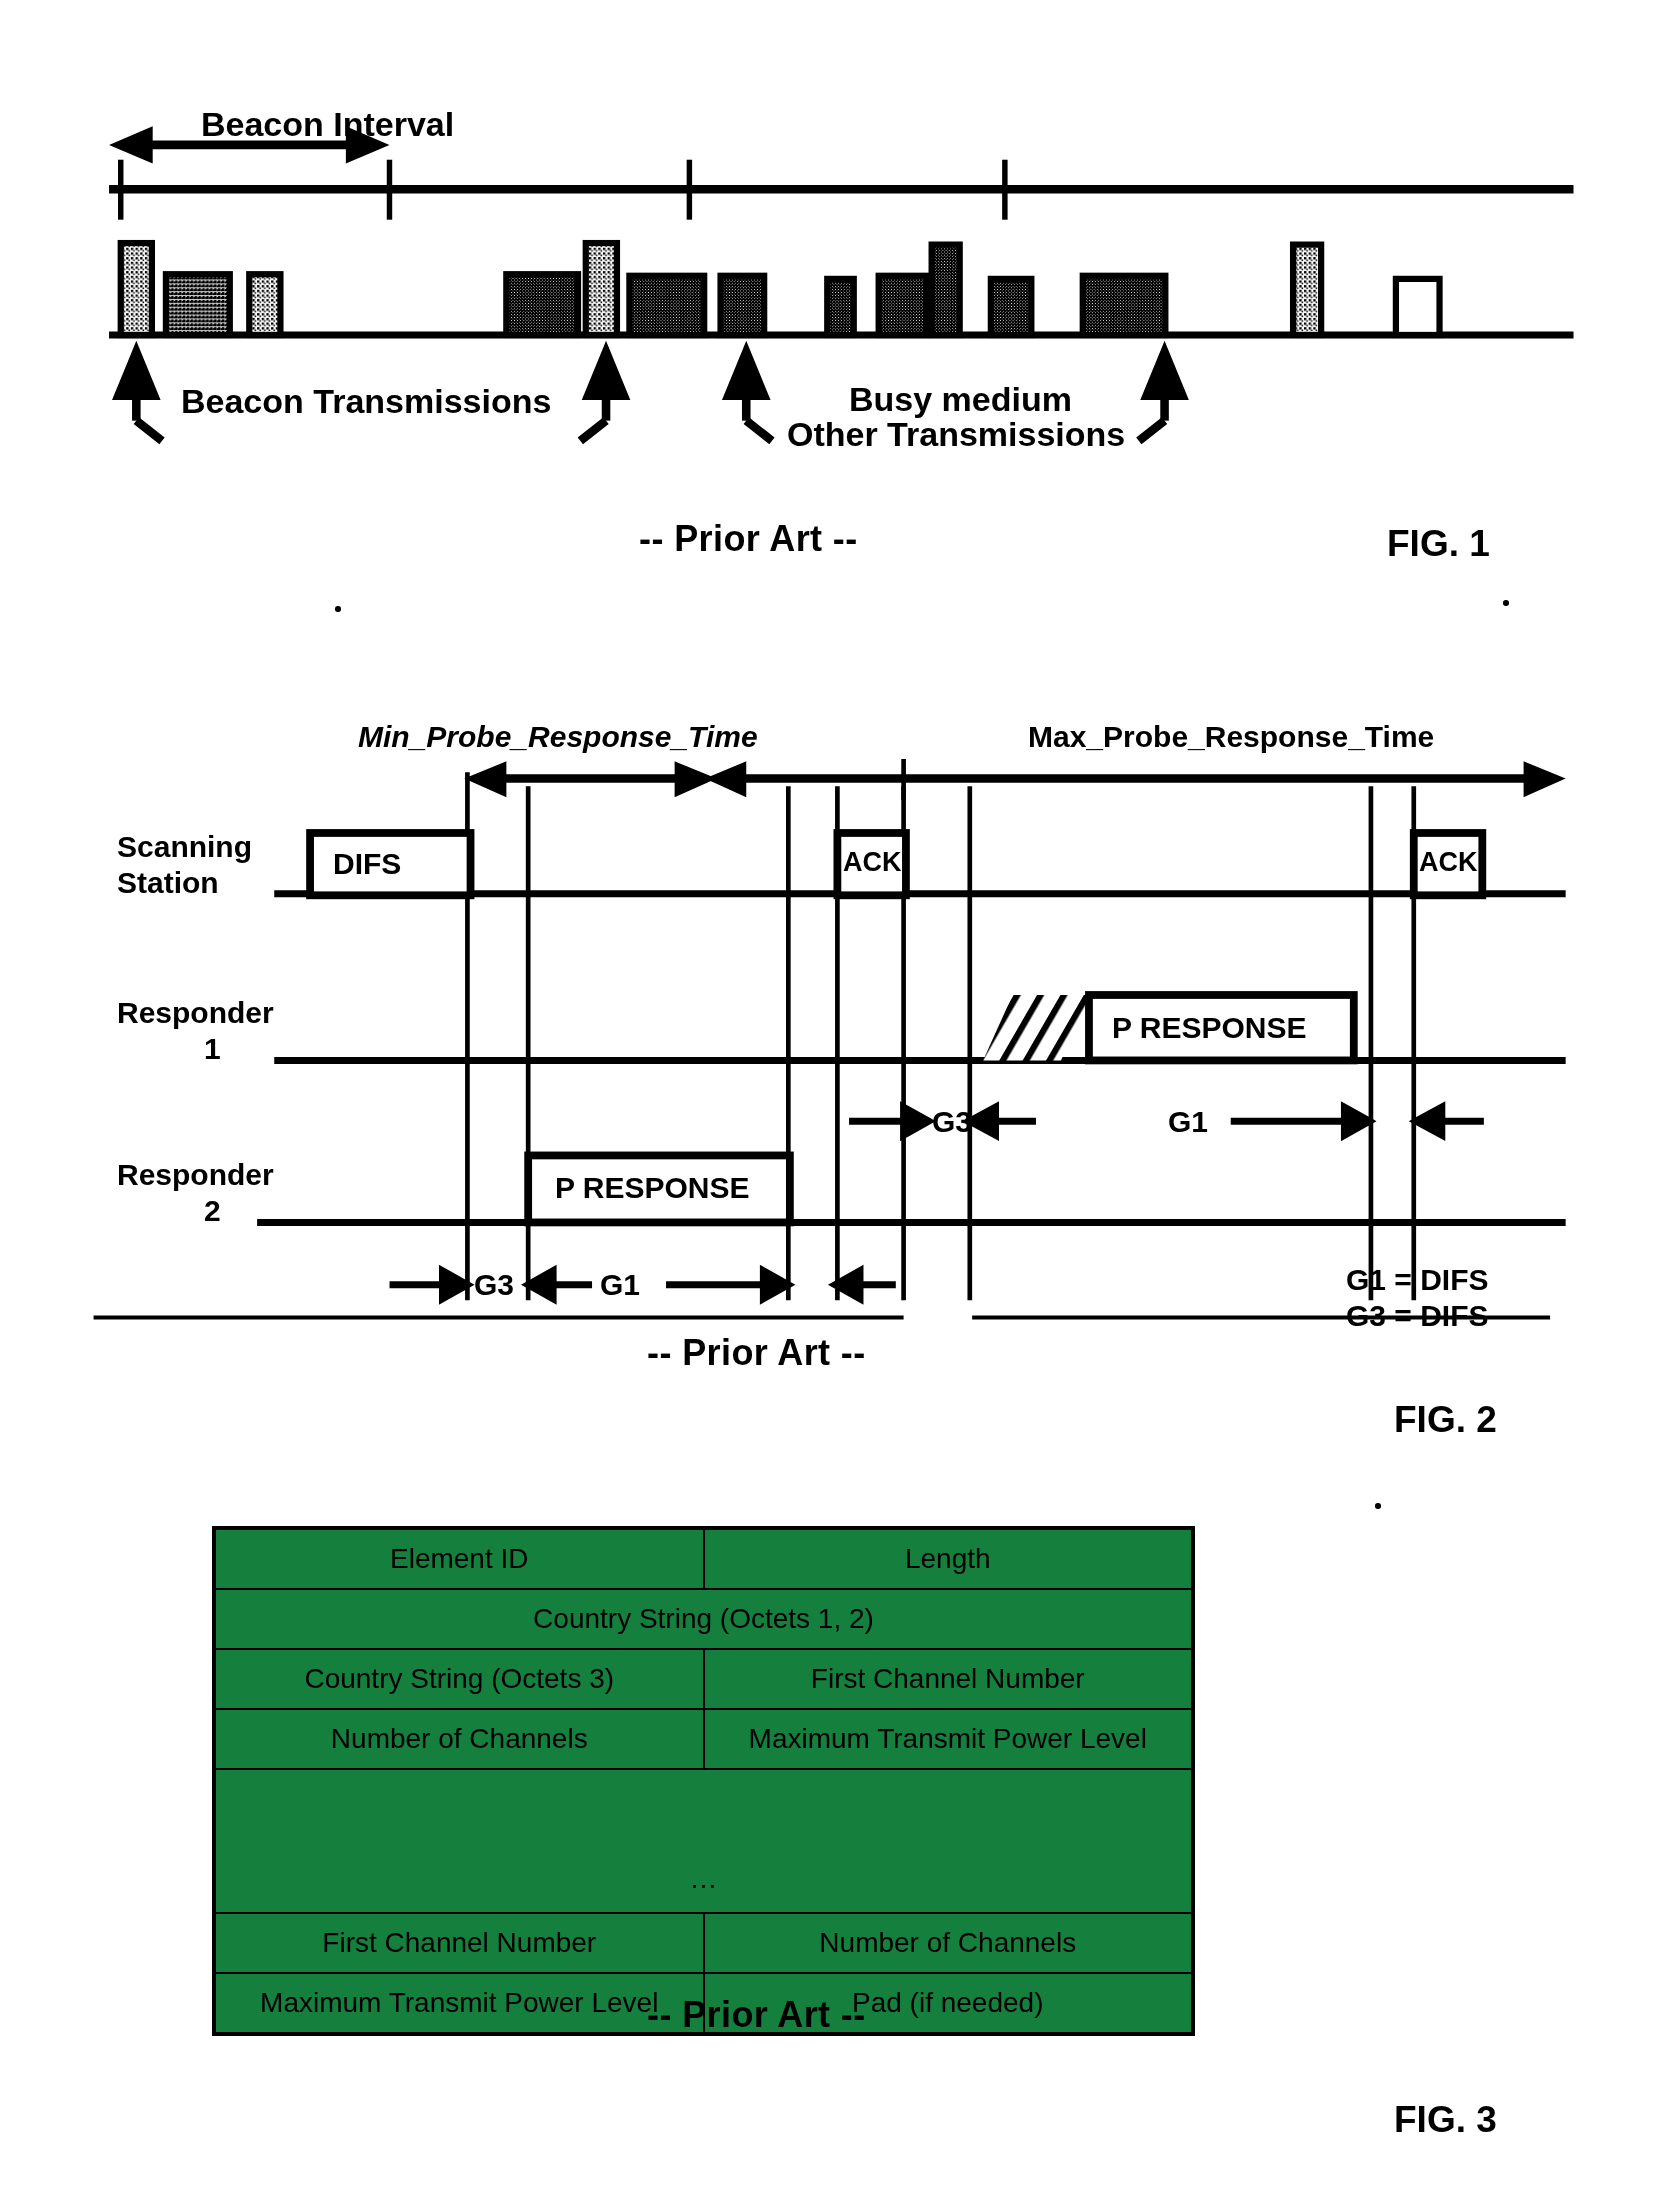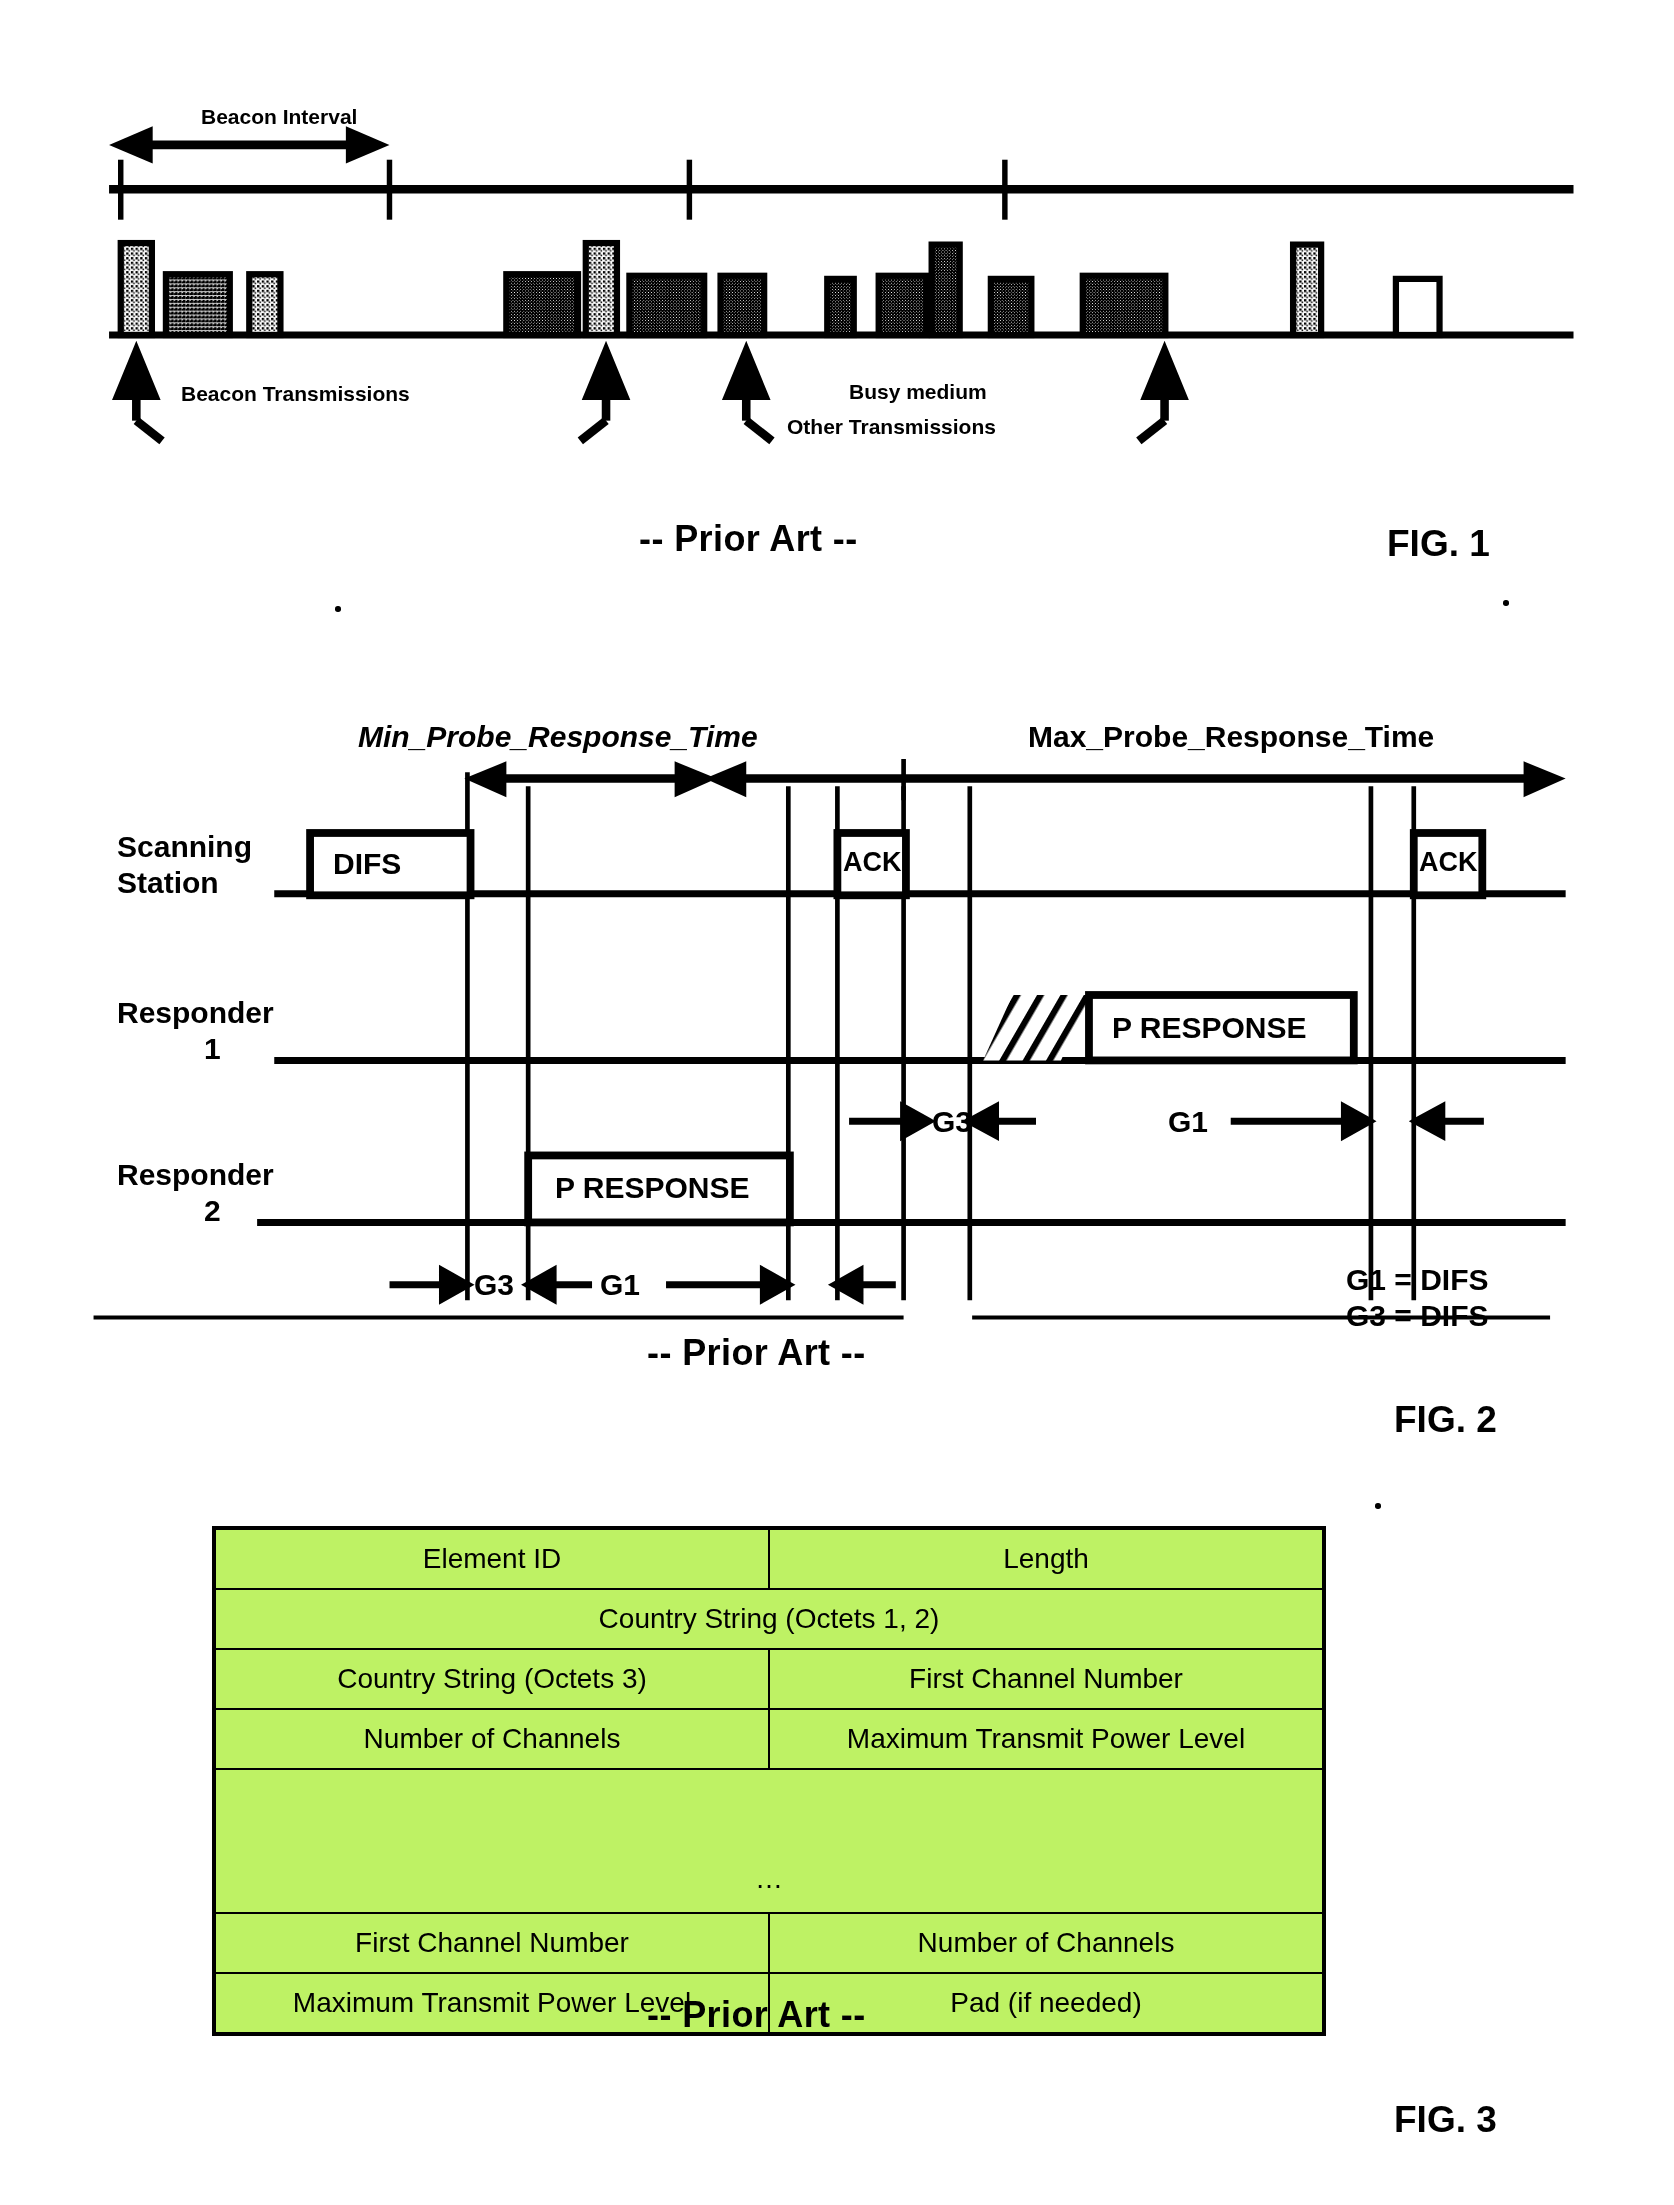--- a/index.html
+++ b/index.html
@@ -9,37 +9,37 @@
     color:#000;
     position:relative;
     overflow:hidden;
   }
   .txt{position:absolute;white-space:nowrap;font-weight:bold;color:#000;
        font-family:"Liberation Sans", sans-serif;}
   svg{display:block;}
 
   
   #fig1{position:absolute;left:0;top:0;width:1674px;height:592px;}
-  #fig1 .fig1-label{font-size:21px;font-weight:bold;}
+  #fig1 .fig1-label{font-size:34px;font-weight:bold;}
 
   
   #fig2{position:absolute;left:0;top:685px;width:1674px;height:748px;}
   #fig2 .rowlabel{font-size:30px;font-weight:bold;line-height:1.05;}
   #fig2 .boxlabel{font-size:30px;font-weight:bold;}
   #fig2 .hdr{font-size:30px;font-weight:bold;}
   #fig2 .gap{font-size:30px;font-weight:bold;}
 
   
   #fig3{position:absolute;left:0;top:1503px;width:1674px;height:545px;}
   table.frame{
     position:absolute;left:212px;top:23.4px;
-    width:1114px;
+    width:983px;
     border-collapse:collapse;
     border:4.7px solid #000;
-    background:#bef264;
+    background:#15803d;
   }
   table.frame td{
     border:2.3px solid #000;
     text-align:center;
     font-size:28px;
     font-weight:normal;
     font-family:"Liberation Sans", sans-serif;
     height:58px;
     padding:0 4.7px;
     color:#000;

